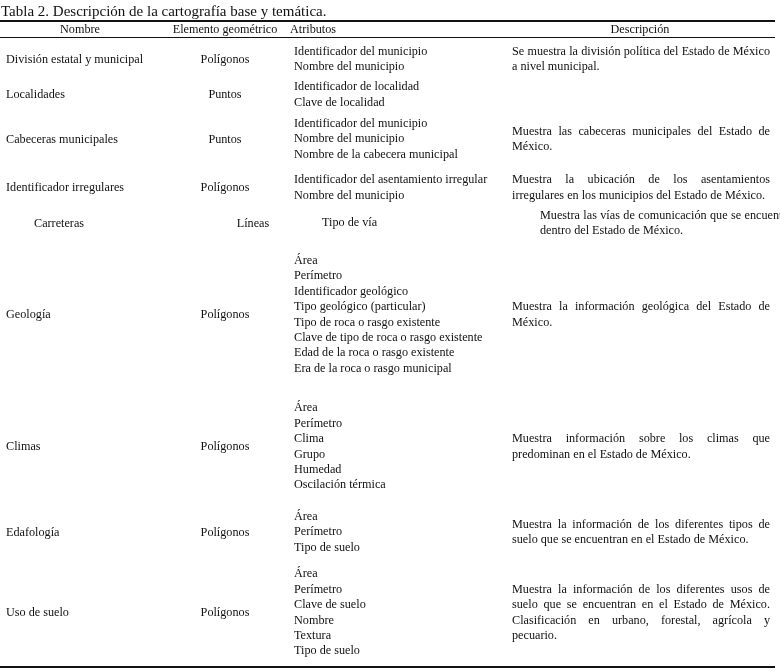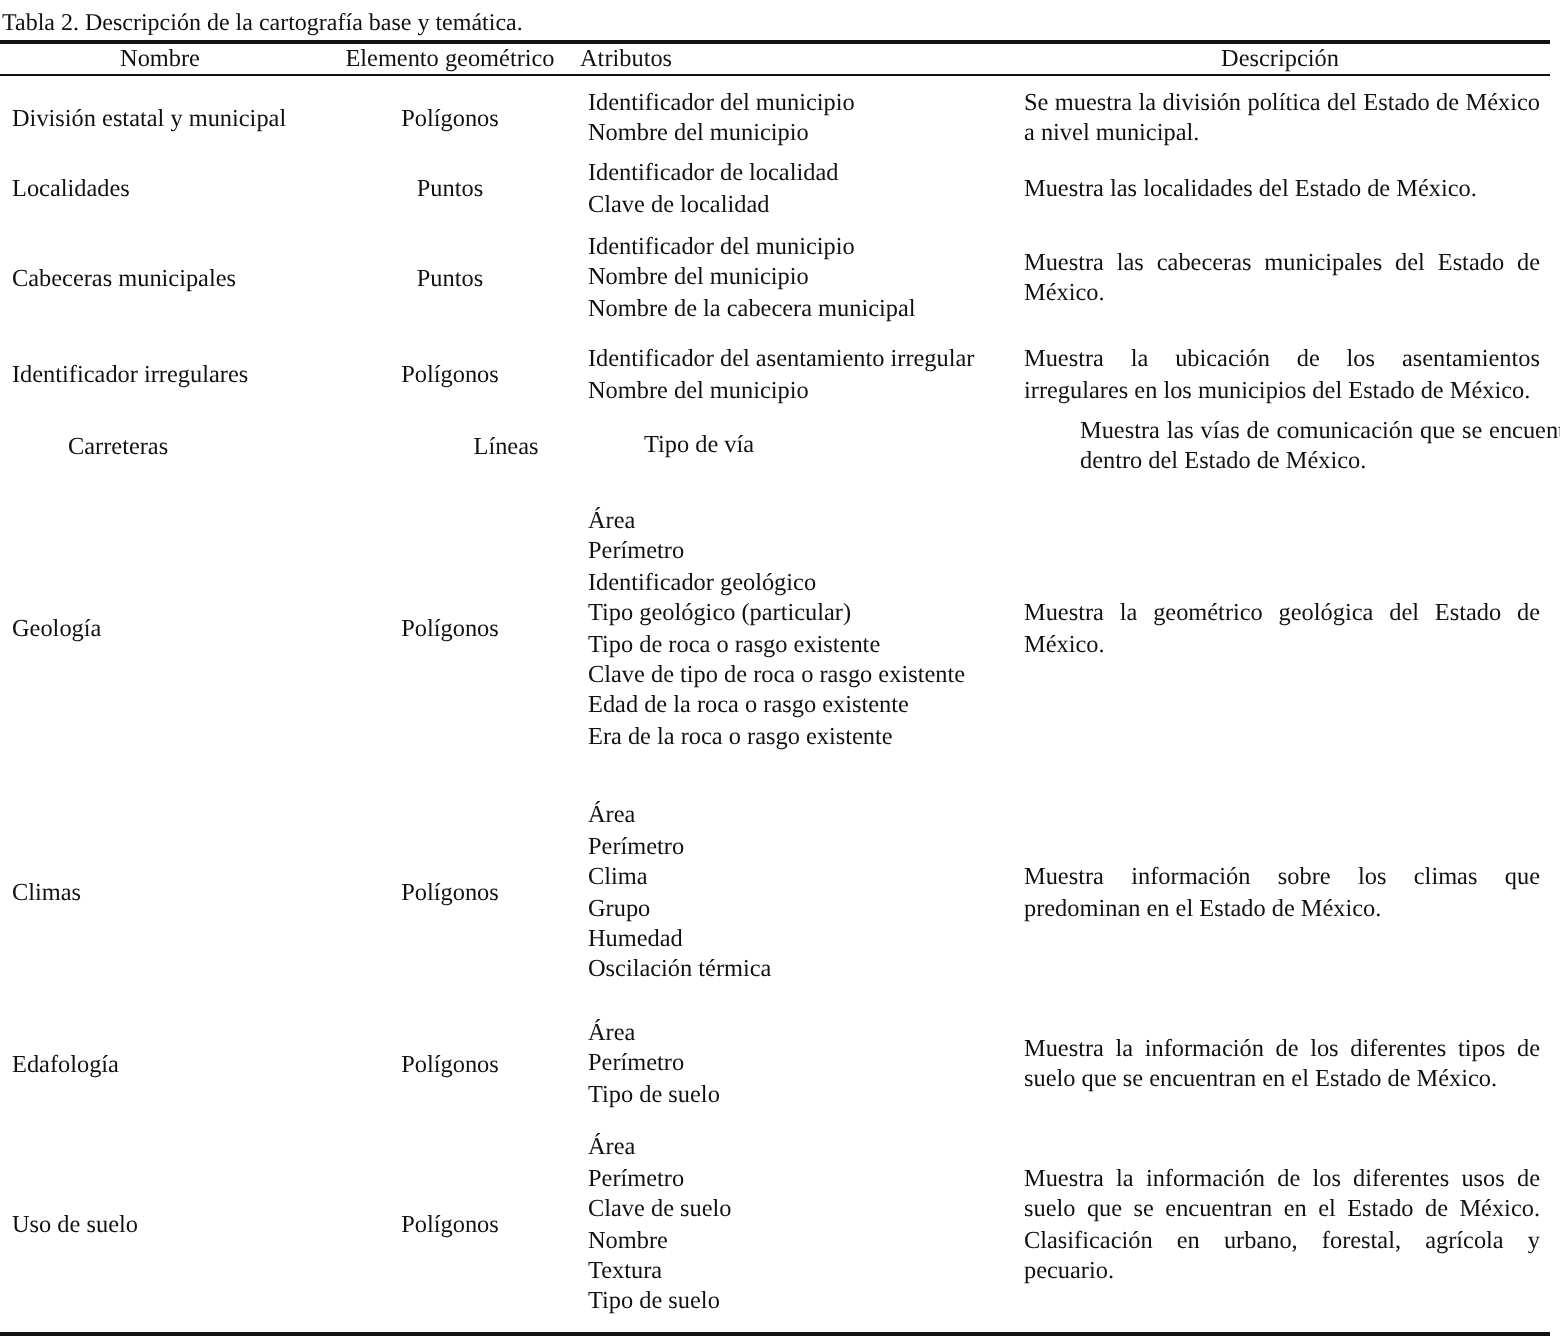--- a/index.html
+++ b/index.html
@@ -3,21 +3,21 @@
 <meta charset="utf-8">
 <style>
   html, body { margin: 0; padding: 0; background: #ffffff; }
   body {
     width: 780px; height: 672px; overflow: hidden; position: relative;
     font-family: "Liberation Serif", "DejaVu Serif", serif;
     color: #111111; font-size: 12.2px;
   }
   .caption {
     position: absolute; left: 1px; top: 4px;
-    font-size: 12px; line-height: 15px; white-space: nowrap;
+    font-size: 15px; line-height: 15px; white-space: nowrap;
   }
   .rule { position: absolute; left: 0; width: 775px; height: 1.6px; background: #111; }
   .rule.top { top: 20px; }
   .rule.mid { top: 37px; height: 1.2px; }
   .rule.bottom { top: 666px; }
   .header { position: absolute; top: 22px; left: 0; width: 775px; height: 15px; }
   .header span { position: absolute; top: 0; line-height: 15px; white-space: nowrap; }
   .h-name { left: 0; width: 160px; text-align: center; }
   .h-geom { left: 160px; width: 130px; text-align: center; }
   .h-attr { left: 290px; width: 210px; }
@@ -72,23 +72,20 @@
       </div>
       <div class="cell c-geom">
         <span class="geom">Puntos</span>
       </div>
       <div class="cell c-attr">
         <div class="attrs">
           <span>Identificador de localidad</span>
           <span>Clave de localidad</span>
         </div>
       </div>
-      <div class="cell c-desc">
-        <div class="desc">Muestra las localidades del Estado de México.</div>
-      </div>
     </div>
     <div class="row" style="top: 114px; height: 50px;">
       <div class="cell c-name">
         <span class="name">Cabeceras municipales</span>
       </div>
       <div class="cell c-geom">
         <span class="geom">Puntos</span>
       </div>
       <div class="cell c-attr">
         <div class="attrs">
@@ -143,25 +140,25 @@
       </div>
       <div class="cell c-attr">
         <div class="attrs">
           <span>Área</span>
           <span>Perímetro</span>
           <span>Identificador geológico</span>
           <span>Tipo geológico (particular)</span>
           <span>Tipo de roca o rasgo existente</span>
           <span>Clave de tipo de roca o rasgo existente</span>
           <span>Edad de la roca o rasgo existente</span>
-          <span>Era de la roca o rasgo existente</span>
-        </div>
-      </div>
-      <div class="cell c-desc">
-        <div class="desc">Muestra la geométrico geológica del Estado de México.</div>
+          <span>Era de la roca o rasgo municipal</span>
+        </div>
+      </div>
+      <div class="cell c-desc">
+        <div class="desc">Muestra la información geológica del Estado de México.</div>
       </div>
     </div>
     <div class="row" style="top: 389px; height: 115px;">
       <div class="cell c-name">
         <span class="name">Climas</span>
       </div>
       <div class="cell c-geom">
         <span class="geom">Polígonos</span>
       </div>
       <div class="cell c-attr">

